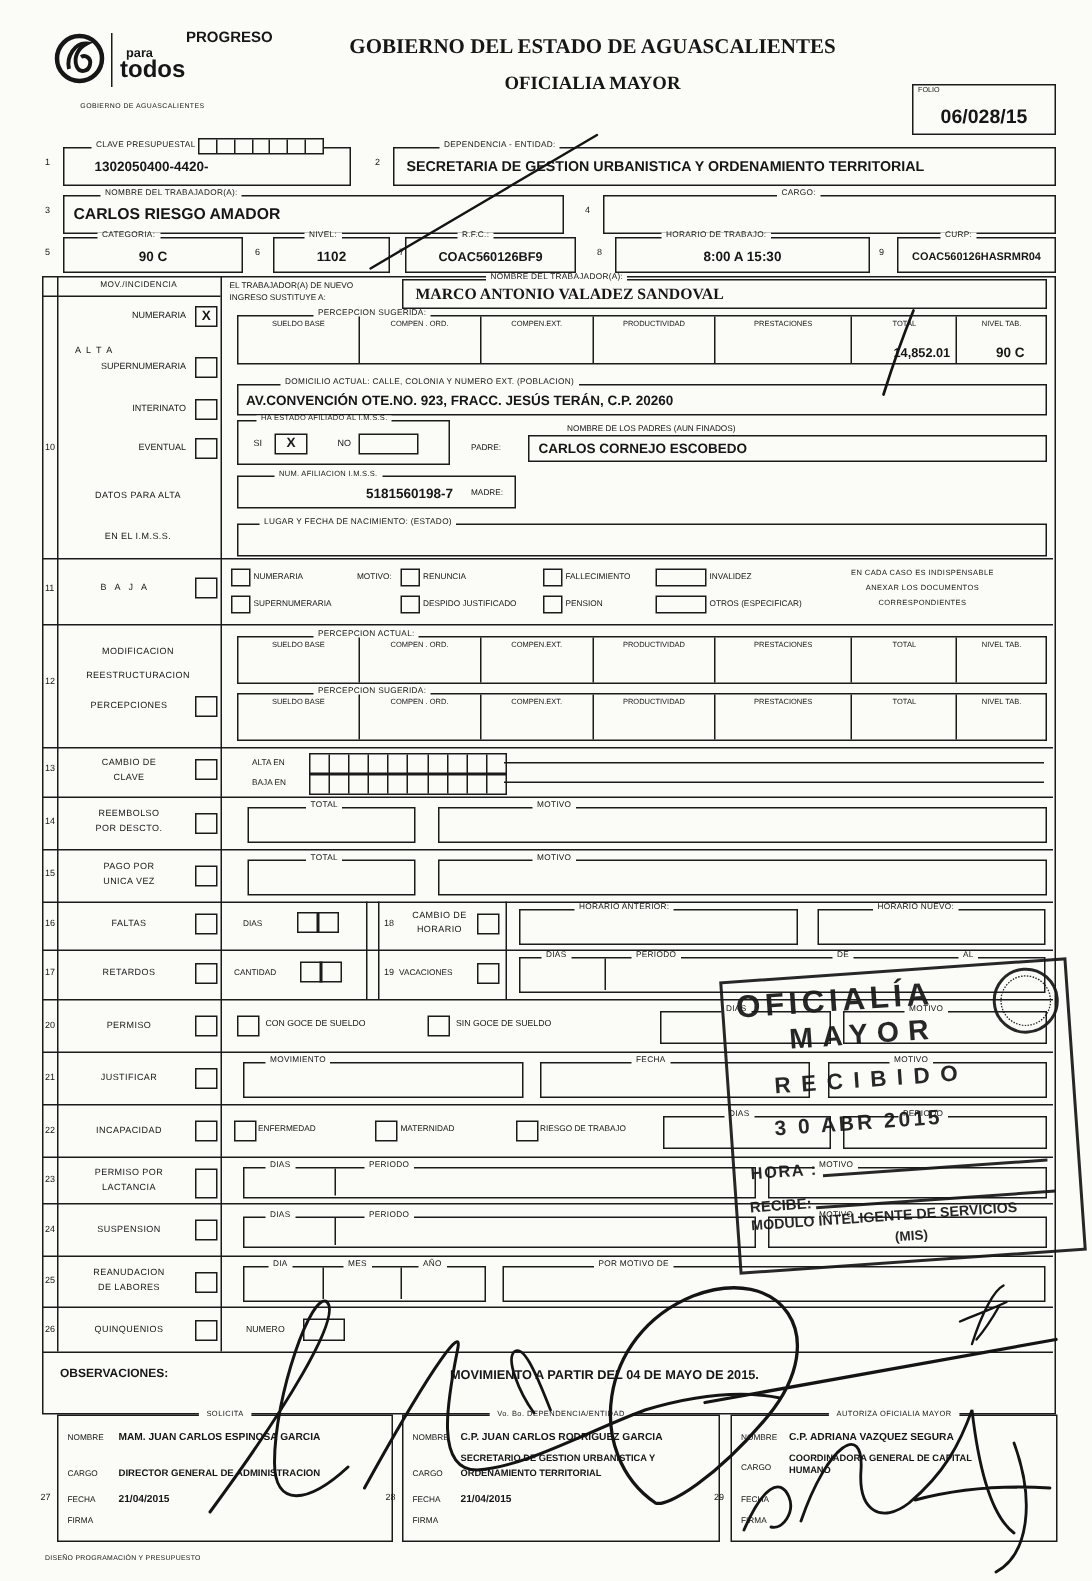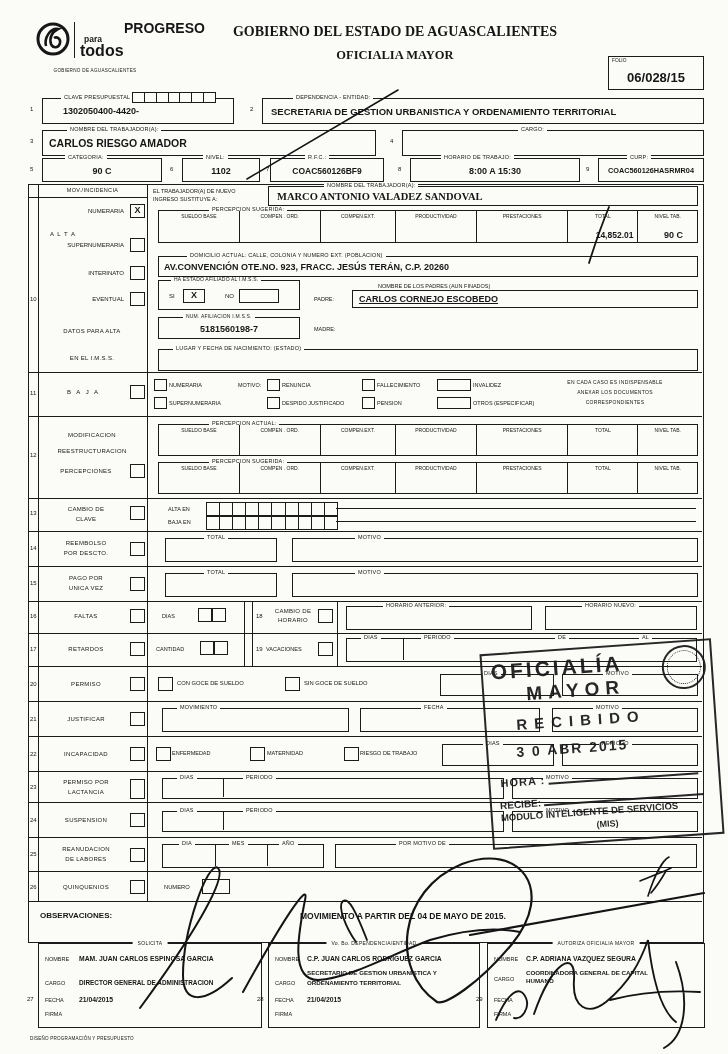--- a/index.html
+++ b/index.html
@@ -60,21 +60,21 @@
 
 <div id="page">
 
   <div class="abs" style="left:32px;top:16px;width:126px;height:60px;">
     <svg width="34" height="38" viewBox="0 0 34 38" style="position:absolute;left:4px;top:4px;">
       <circle cx="17" cy="19" r="15" fill="none" stroke="#161616" stroke-width="3"></circle>
       <path d="M10 26 C8 18 14 8 22 9 C16 12 13 18 15 24 C17 29 23 28 24 23 C25 19 21 16 18 18" fill="none" stroke="#161616" stroke-width="2.6"></path>
     </svg>
     <div class="vl" style="left:42px;top:6px;height:36px;"></div>
     <div class="abs" style="left:48px;top:5px;line-height:1;">
-      <div style="font-weight:bold;font-size:14px;padding-left:44px;">PROGRESO</div>
+      <div style="font-weight:bold;font-size:10px;padding-left:44px;">PROGRESO</div>
       <div style="font-weight:bold;font-size:8.5px;margin-left:4px;">para</div>
       <div style="font-weight:bold;font-size:16px;margin-top:-1px;">todos</div>
     </div>
     <div class="abs" style="left:0;top:52px;width:126px;text-align:center;font-size:4.6px;letter-spacing:.3px;">GOBIERNO DE AGUASCALIENTES</div>
   </div>
 
   <div class="abs serif" style="left:170px;top:24px;width:450px;text-align:center;font-weight:bold;font-size:14px;">GOBIERNO DEL ESTADO DE AGUASCALIENTES</div>
   <div class="abs serif" style="left:170px;top:48px;width:450px;text-align:center;font-weight:bold;font-size:12.5px;">OFICIALIA MAYOR</div>
 
   <div class="fb" style="left:608px;top:56px;width:94px;height:32px;border-width:1.6px;">
@@ -218,25 +218,25 @@
     <span class="lbl" style="left:12px;font-size:5px;">HA ESTADO AFILIADO AL I.M.S.S.</span>
     <span class="sl" style="left:10px;top:12px;font-size:6px;">SI</span>
     <div class="cb" style="left:24px;top:8px;width:20px;">X</div>
     <span class="sl" style="left:66px;top:12px;font-size:6px;">NO</span>
     <div class="cbw" style="left:80px;top:8px;width:38px;"></div>
   </div>
 
   <div class="sl" style="left:378px;top:283px;">NOMBRE DE LOS PADRES (AUN FINADOS)</div>
   <span class="sl" style="left:314px;top:296px;">PADRE:</span>
   <div class="fb" style="left:352px;top:290px;width:344px;height:16px;">
-    <div class="val" style="padding:4px 0 0 6px;text-decoration:underline;">CARLOS CORNEJO ESCOBEDO</div>
+    <div class="val" style="padding:4px 0 0 6px;">CARLOS CORNEJO ESCOBEDO</div>
   </div>
   <span class="sl" style="left:314px;top:326px;">MADRE:</span>
 
-  <div class="fb" style="left:158px;top:317px;width:140px;height:20px;">
+  <div class="fb" style="left:158px;top:317px;width:140px;height:20px;padding-left:44px;">
     <span class="lbl" style="left:24px;font-size:5px;">NUM. AFILIACION I.M.S.S.</span>
     <div class="val" style="padding-top:7px;text-align:center;">5181560198-7</div>
   </div>
 
   <div class="fb" style="left:158px;top:349px;width:538px;height:20px;">
     <span class="lbl" style="left:14px;">LUGAR Y FECHA DE NACIMIENTO: (ESTADO)</span>
   </div>
 
   <span class="num" style="left:30px;top:390px;">11</span>
   <div class="ml" style="left:46px;top:389px;width:75px;letter-spacing:2px;">B A J A</div>

